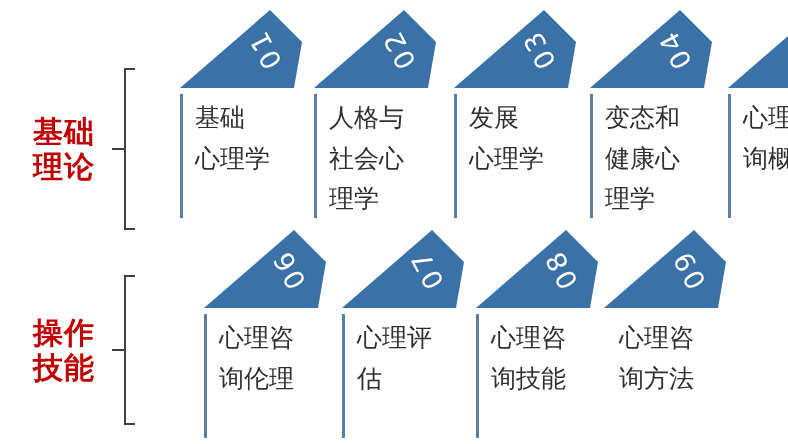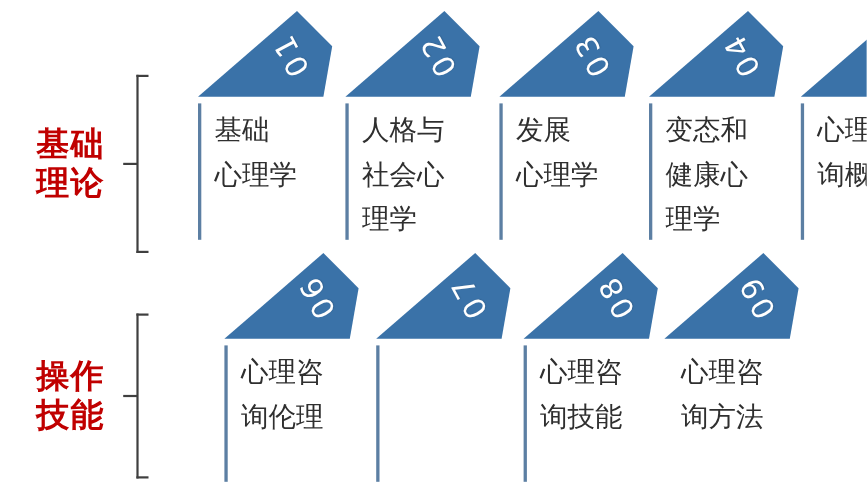--- a/index.html
+++ b/index.html
@@ -194,21 +194,21 @@
       </svg>
       <div class="banner-num">05</div>
     </div>
     <div class="body">
       <div class="rule"></div>
       <div class="body-text">心理咨
 询概论</div>
     </div>
   </div>
 
-  <div class="group" style="left:22px; top:285px; height:150px;">
+  <div class="group" style="left:22px; top:275px; height:150px;">
     <div class="group-label">操作
 技能</div>
     <div class="brace" style="height:150px;">
       <div class="spine"></div>
       <div class="tick top"></div>
       <div class="tick mid"></div>
       <div class="tick bottom"></div>
     </div>
   </div>
 
@@ -228,20 +228,22 @@
 
   <div class="card" style="left:340px; top:228px;">
     <div class="banner-wrap">
       <svg class="banner-svg" width="160" height="86" viewBox="0 0 160 86">
         <polygon points="2,80 92,2 124,34 116,80" fill="#3A72A8"></polygon>
       </svg>
       <div class="banner-num">07</div>
     </div>
     <div class="body">
       <div class="rule"></div>
+      <div class="body-text">心理评
+估</div>
     </div>
   </div>
 
   <div class="card" style="left:474px; top:228px;">
     <div class="banner-wrap">
       <svg class="banner-svg" width="160" height="86" viewBox="0 0 160 86">
         <polygon points="2,80 92,2 124,34 116,80" fill="#3A72A8"></polygon>
       </svg>
       <div class="banner-num">08</div>
     </div>

